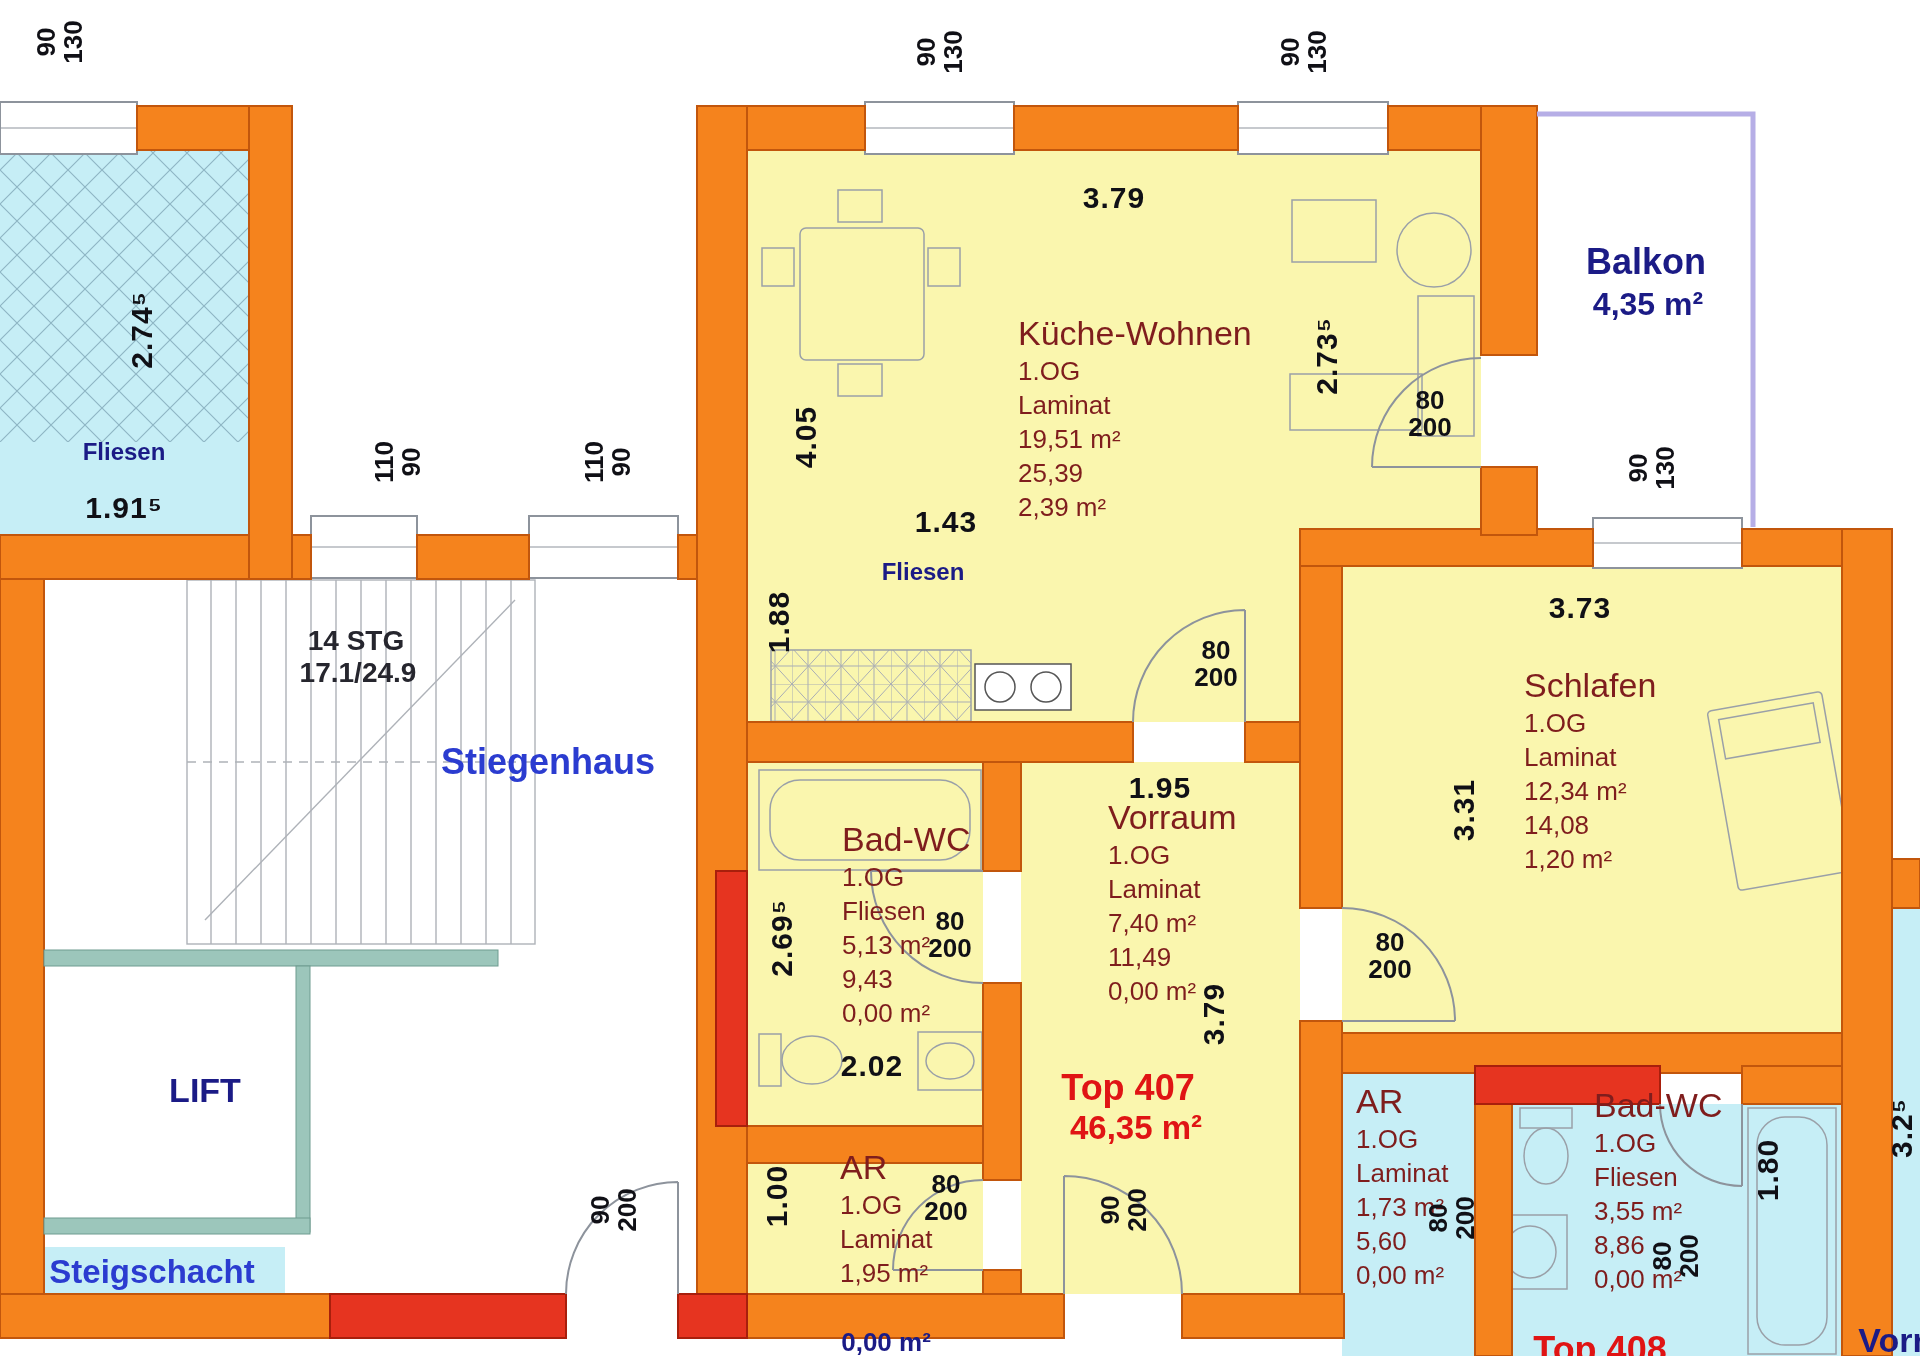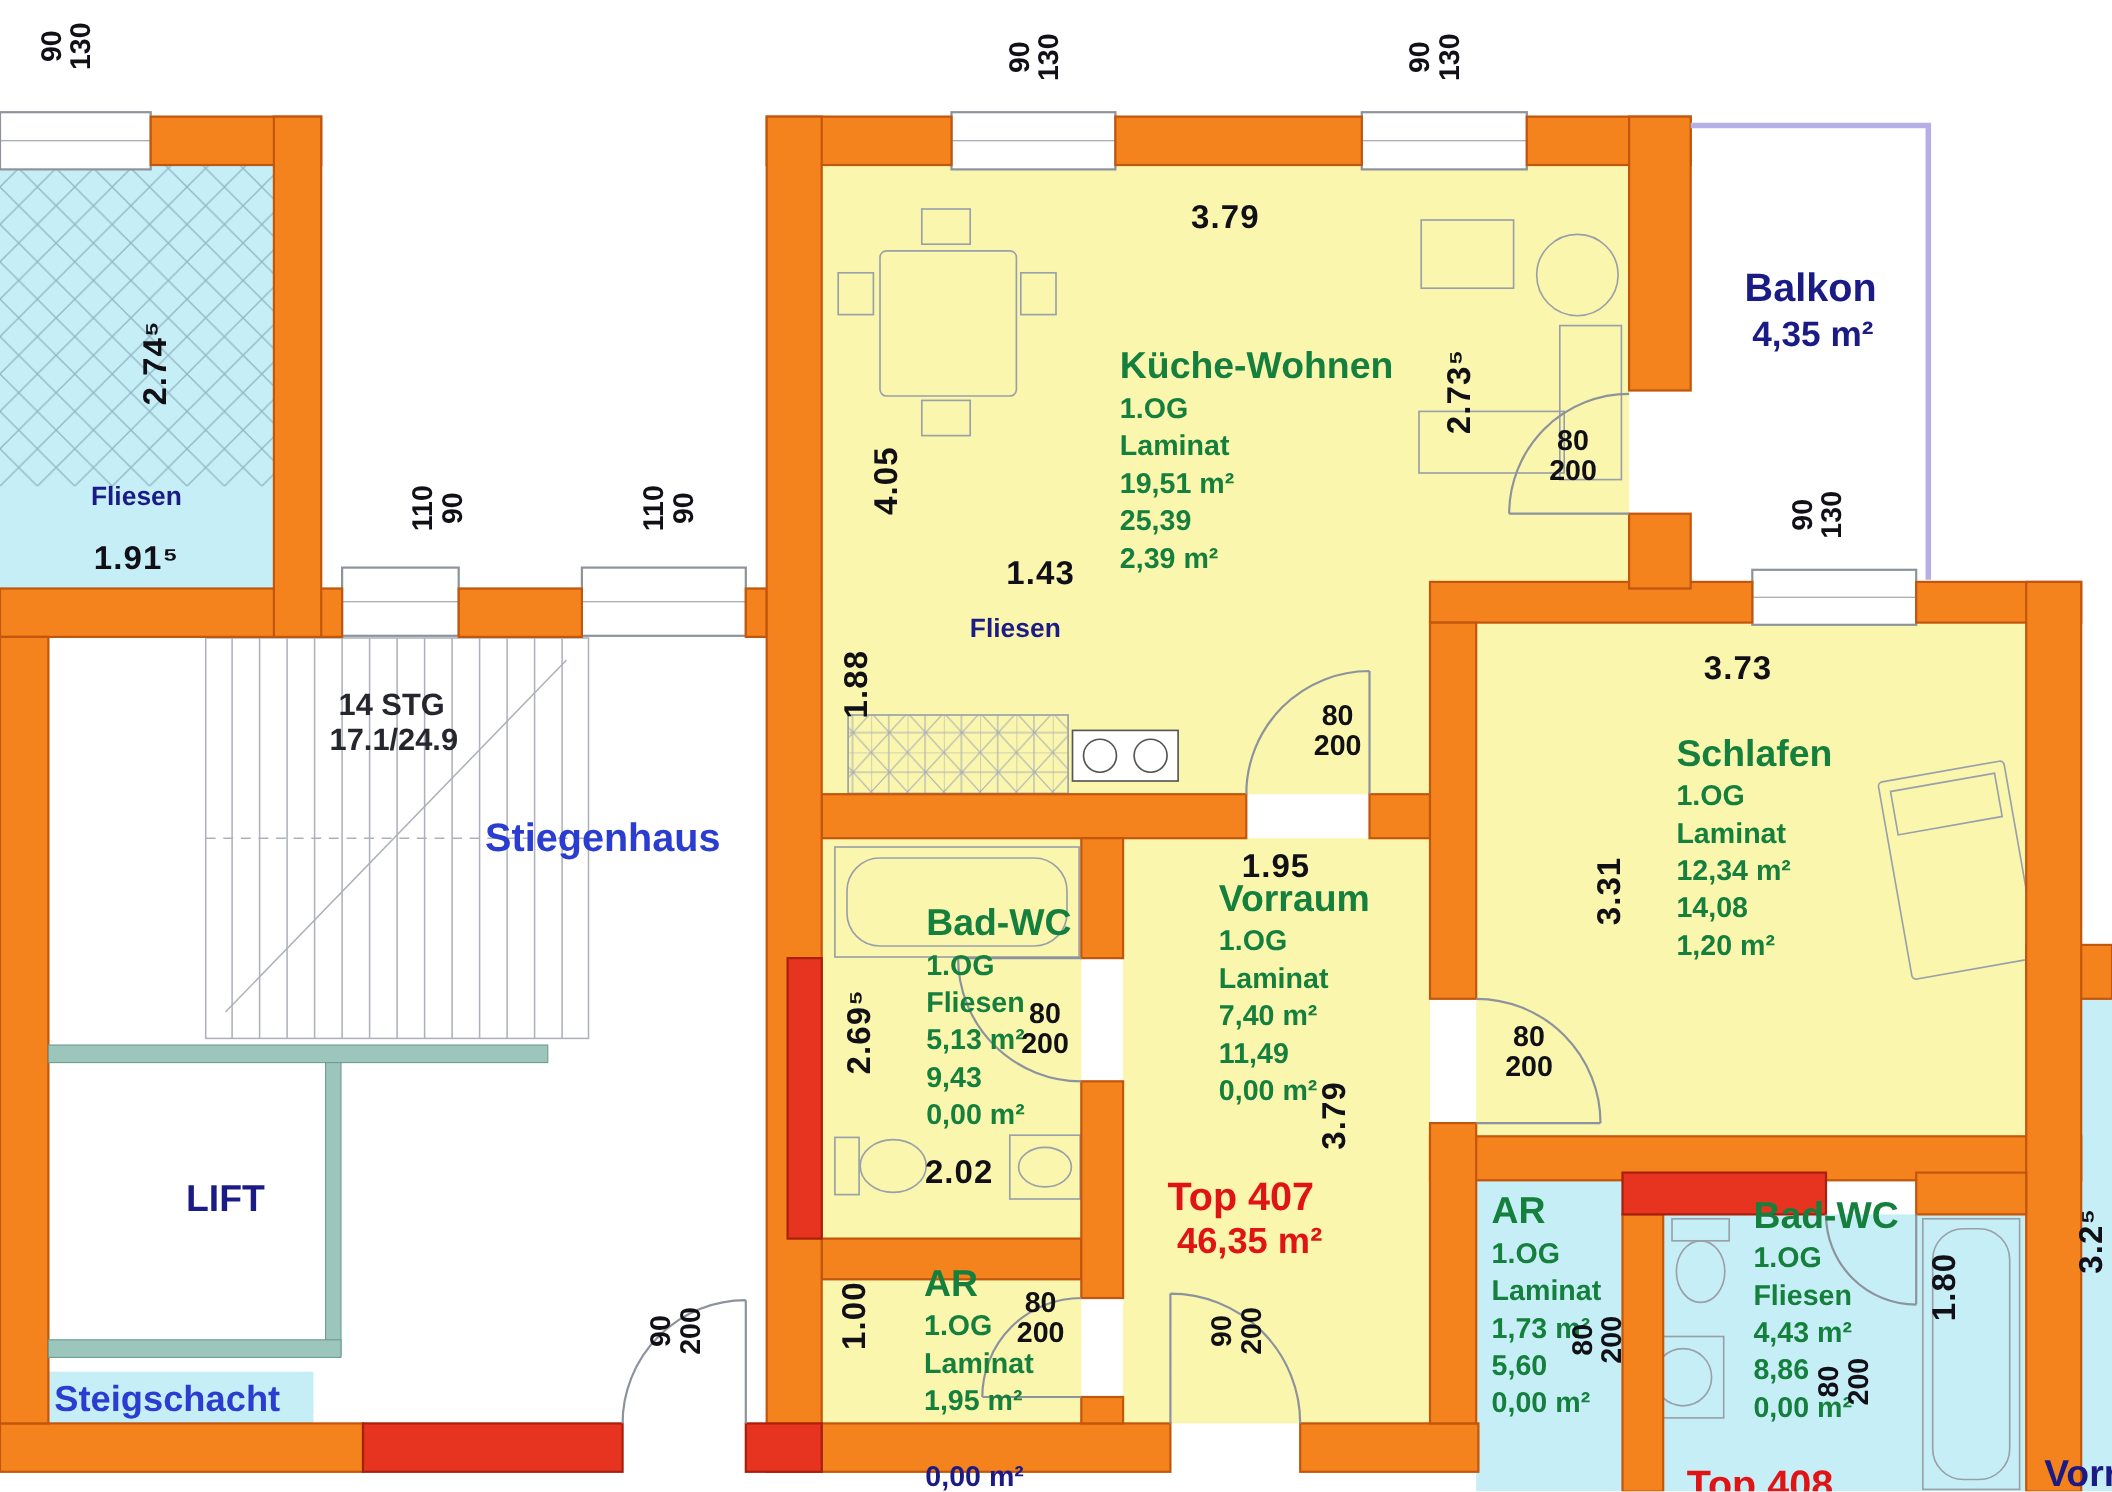--- a/index.html
+++ b/index.html
@@ -8,21 +8,21 @@
   .plan svg{position:absolute;left:0;top:0;}
   .lbl{position:absolute;font-weight:700;white-space:nowrap;transform:translate(-50%,-50%);}
   .lbl.v{transform:translate(-50%,-50%) rotate(-90deg);}
   .dim{font-size:30px;color:#101016;letter-spacing:1px;}
   .olabel{position:absolute;font-weight:700;font-size:26px;line-height:27px;color:#101016;
           text-align:center;transform:translate(-50%,-50%);white-space:nowrap;}
   .olabel.v{transform:translate(-50%,-50%) rotate(-90deg);}
   .navy{color:#1b1b86;text-align:center;}
   .blue{color:#2b3cd0;}
   .red{color:#e01414;}
-  .block{position:absolute;font-weight:700;font-size:26px;line-height:34px;color:#15803d;white-space:nowrap;}
+  .block{position:absolute;font-weight:400;font-size:26px;line-height:34px;color:#7f1d1d;white-space:nowrap;}
   .block .name{font-size:34px;line-height:42px;}
   .t36{font-size:36px;} .t34{font-size:34px;} .t33{font-size:33px;} .t32{font-size:32px;}
   .t28{font-size:28px;color:#26262e;} .t24{font-size:24px;}
 </style>
 </head>
 <body>
 
 <div class="plan">
 
 <svg width="1920" height="1356" viewBox="0 0 1920 1356">
@@ -217,21 +217,21 @@
   <div>Laminat</div>
   <div>1,73 m²</div>
   <div>5,60</div>
   <div>0,00 m²</div>
 </div>
 
 <div class="block" style="left:1594px;top:1084px">
   <div class="name">Bad-WC</div>
   <div>1.OG</div>
   <div>Fliesen</div>
-  <div>4,43 m²</div>
+  <div>3,55 m²</div>
   <div>8,86</div>
   <div>0,00 m²</div>
 </div>
 
 <div class="lbl navy t36" style="left:1646px;top:262px">Balkon</div>
 <div class="lbl navy t32" style="left:1648px;top:304px">4,35 m²</div>
 
 <div class="lbl blue t36" style="left:548px;top:762px">Stiegenhaus</div>
 <div class="lbl t28" style="left:356px;top:641px">14 STG</div>
 <div class="lbl t28" style="left:358px;top:673px">17.1/24.9</div>

